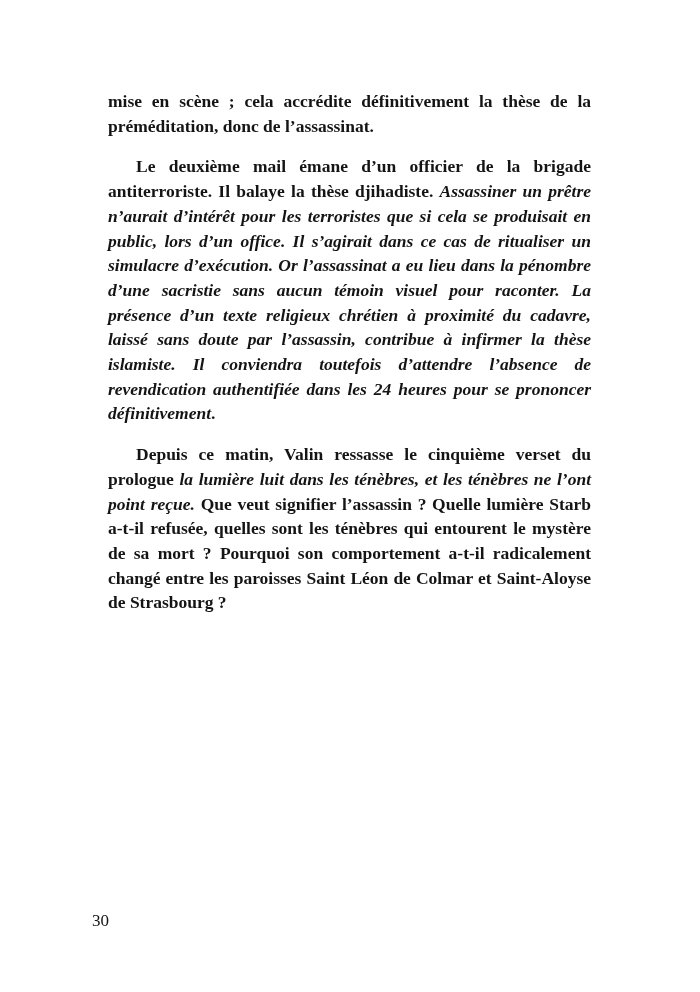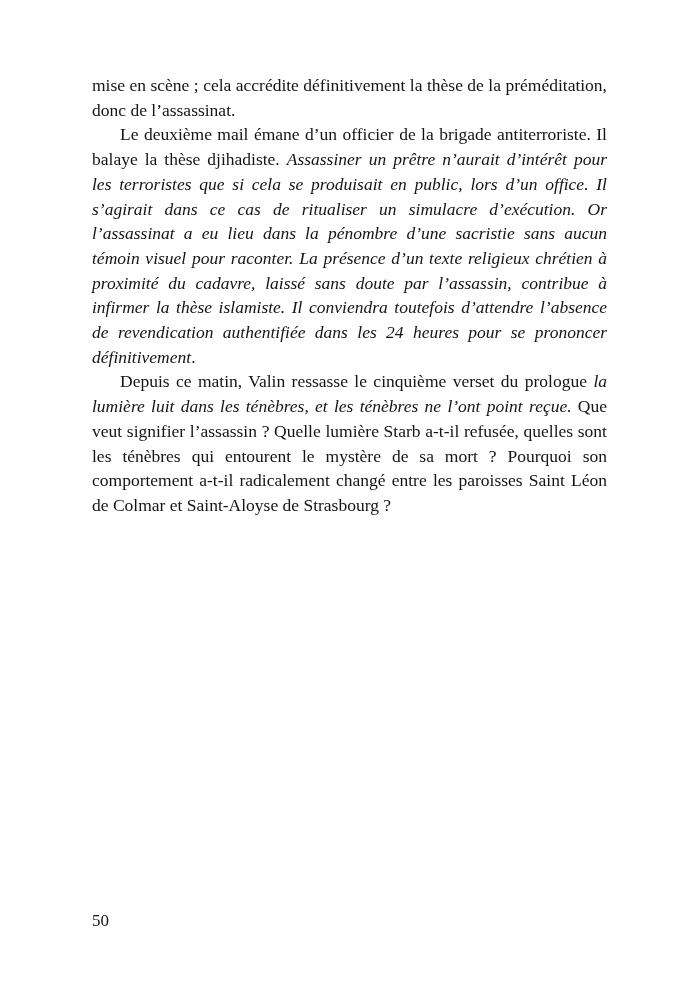--- a/index.html
+++ b/index.html
@@ -20,22 +20,23 @@
     position: absolute;
     left: 92px;
     top: 73px;
     width: 515px;
     font-size: 17.5px;
     line-height: 24.7px;
     text-align: justify;
     letter-spacing: 0;
   }
   .text-block p {
-    margin: 0;
+    margin: 16px;
     padding: 0;
+    font-weight: bold;
   }
   .text-block p.indent {
     text-indent: 28px;
   }
   .seg-italic {
     font-style: italic;
   }
   .page-number {
     position: absolute;
     left: 92px;
@@ -53,15 +54,15 @@
   <div class="text-block">
 
     <p><span>mise en scène&nbsp;; cela accrédite définitivement la thèse de la préméditation, donc de l’assassinat.</span></p>
 
     <p class="indent"><span>Le deuxième mail émane d’un officier de la brigade antiterroriste. Il balaye la thèse djihadiste. </span><span class="seg-italic">Assassiner un prêtre n’aurait d’intérêt pour les terroristes que si cela se produisait en public, lors d’un office. Il s’agirait dans ce cas de ritualiser un simulacre d’exécution. Or l’assassinat a eu lieu dans la pénombre d’une sacristie sans aucun témoin visuel pour raconter. La présence d’un texte religieux chrétien à proximité du cadavre, laissé sans doute par l’assassin, contribue à infirmer la thèse islamiste. Il conviendra toutefois d’attendre l’absence de revendication authentifiée dans les 24&nbsp;heures pour se prononcer définitivement</span><span>.</span></p>
 
     <p class="indent"><span>Depuis ce matin, Valin ressasse le cinquième verset du prologue </span><span class="seg-italic">la lumière luit dans les ténèbres, et les ténèbres ne l’ont point reçue.</span><span> Que veut signifier l’assassin&nbsp;? Quelle lumière Starb a-t-il refusée, quelles sont les ténèbres qui entourent le mystère de sa mort&nbsp;? Pourquoi son comportement a-t-il radicalement changé entre les paroisses Saint Léon de Colmar et Saint-Aloyse de Strasbourg&nbsp;?</span></p>
 
   </div>
 
-  <div class="page-number">50</div>
+  <div class="page-number">30</div>
 
 </div>
 
 </body></html>

